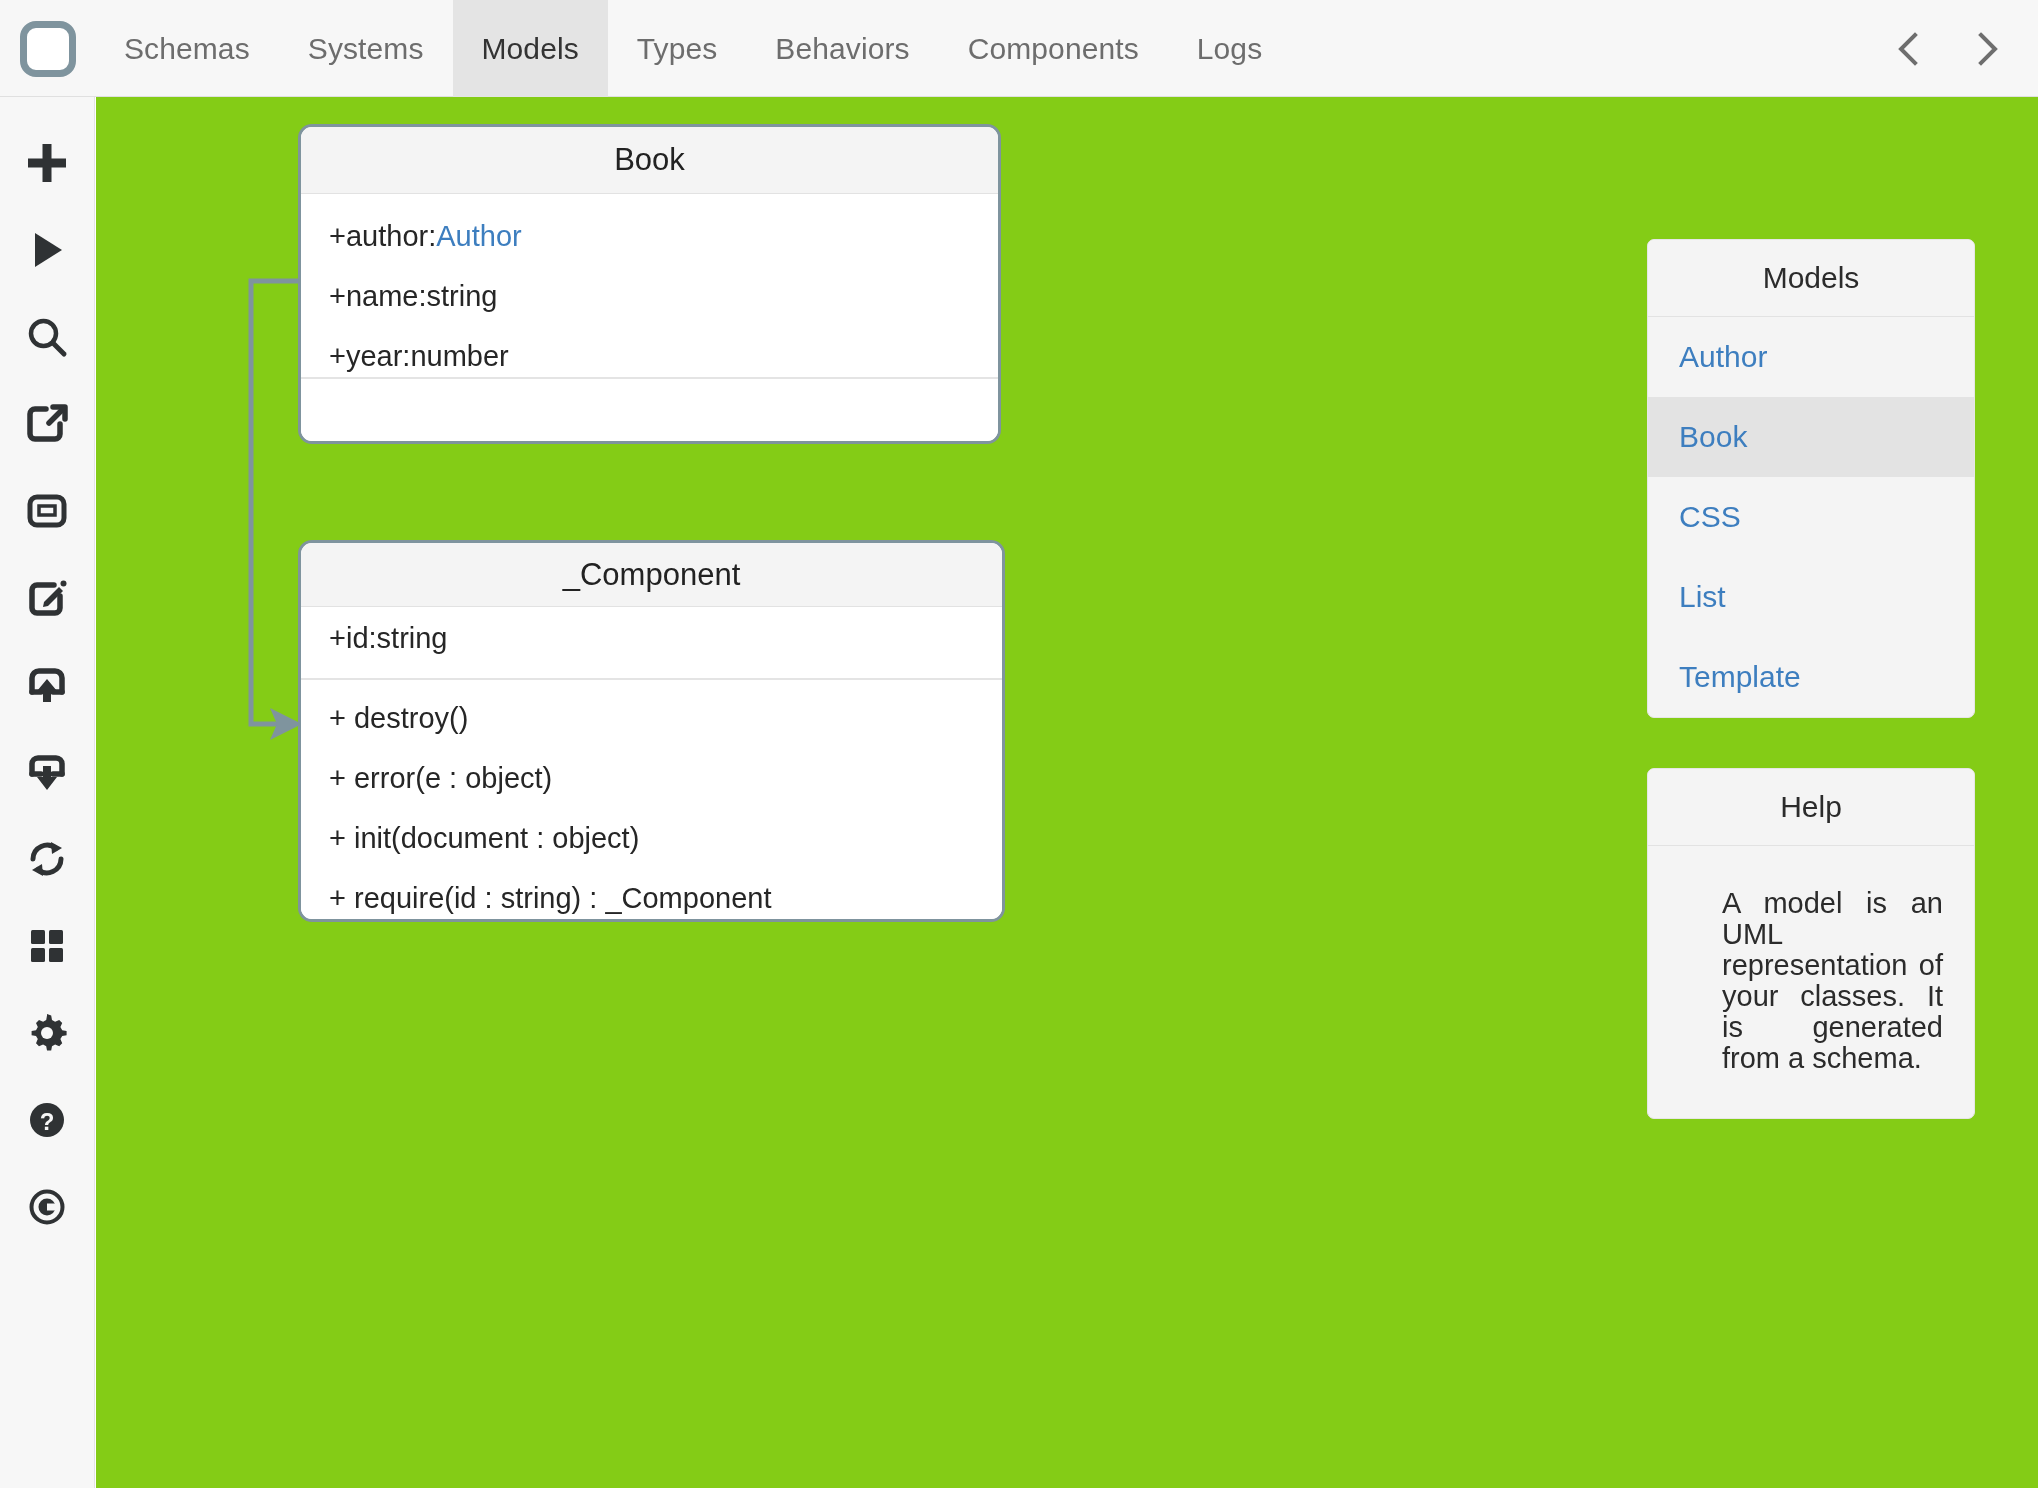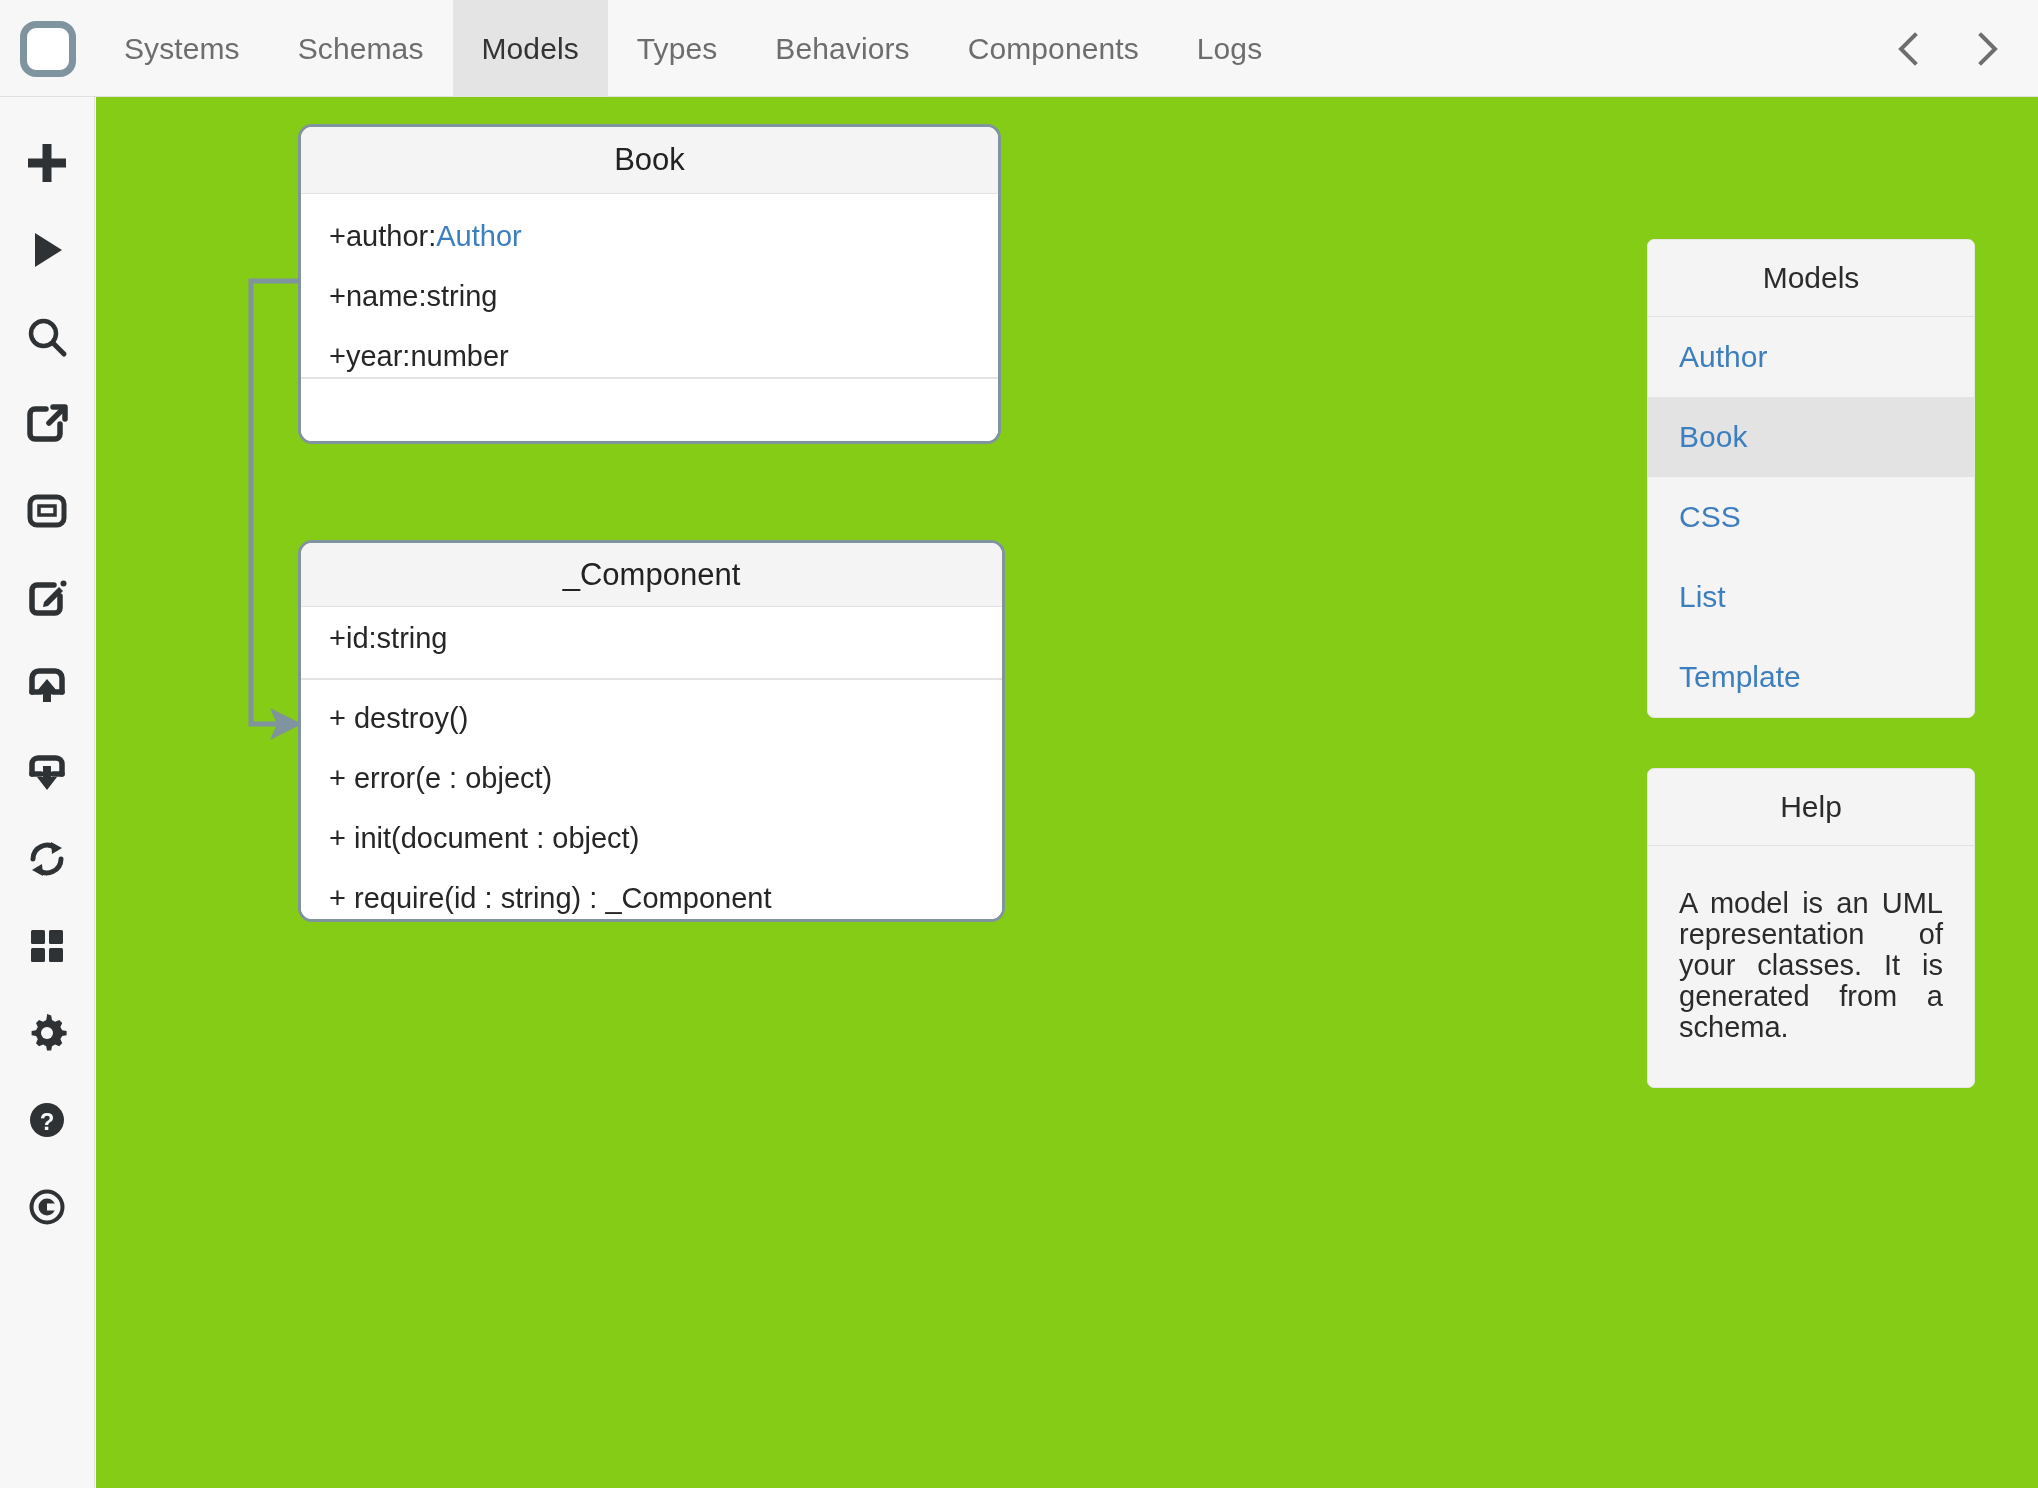--- a/index.html
+++ b/index.html
@@ -161,36 +161,37 @@
 
   #help-panel .panel-body {
     padding: 42px 31px 44px 31px;
   }
   #help-text {
     font-size: 29px;
     line-height: 1.07;
     color: #2b2b2b;
     text-align: justify;
     text-align-last: left;
+    margin-left: 43px;
   }
 </style>
 </head>
 <body>
 
 <div id="app">
 
   <div id="header">
 
     <div id="logo-cell">
       <div class="logo-shape"></div>
     </div>
 
     <div id="tabs">
+      <div class="tab">Schemas</div>
       <div class="tab">Systems</div>
-      <div class="tab">Schemas</div>
       <div class="tab active">Models</div>
       <div class="tab">Types</div>
       <div class="tab">Behaviors</div>
       <div class="tab">Components</div>
       <div class="tab">Logs</div>
     </div>
 
     <div id="header-nav">
       <div class="nav-chevron">
         <svg width="34" height="40" viewBox="0 0 34 40">

